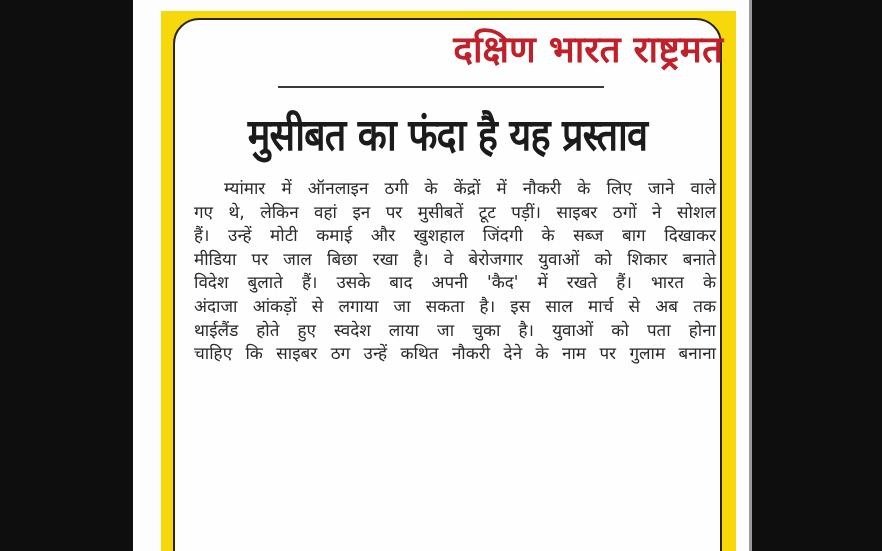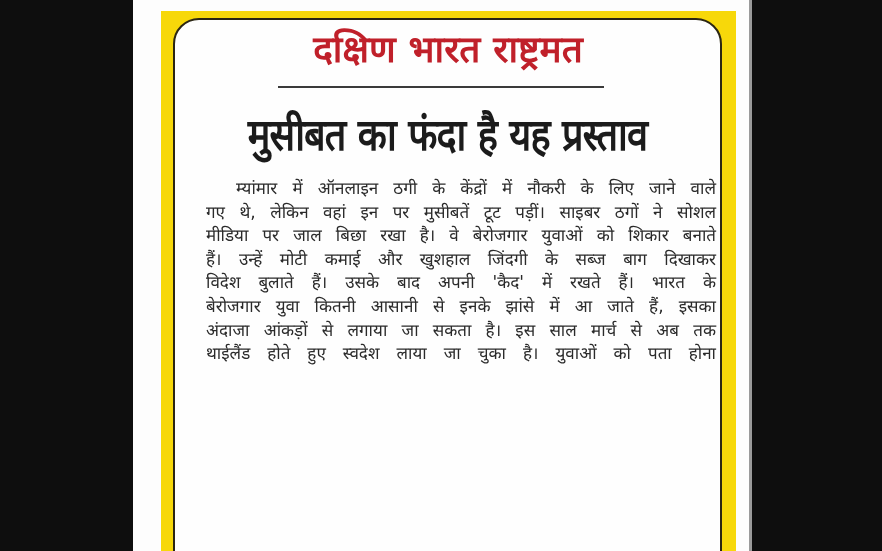--- a/index.html
+++ b/index.html
@@ -23,21 +23,21 @@
     }
     .inner-box {
       position:absolute; left:173px; top:18px; width:549px; height:560px;
       background:#fefefe;
       border:2px solid #2b2613;
       border-radius:26px 26px 0 0;
       box-sizing:border-box;
     }
     .masthead {
       position:absolute; left:173px; top:28px; width:550px;
-      text-align:center;
+      text-align:right;
       color:#c0202a;
       font-family:"DejaVu Sans", sans-serif;
       font-weight:bold;
       font-size:37px;
       line-height:44px;
       letter-spacing:0px;
     }
     .masthead-rule {
       position:absolute; left:278px; top:86px; width:326px; height:2px;
       background:#3a3a3a;
@@ -57,39 +57,39 @@
     .body-text {
       position:absolute; left:194px; top:177px; width:522px;
       color:#2a2a2a;
       font-family:"DejaVu Sans", sans-serif;
       font-size:17px;
       line-height:23.6px;
     }
     .line {
       display:block; white-space:nowrap;
       text-align:justify; text-align-last:justify;
-      height:23.6px; overflow:visible;margin-left:12px;
+      height:23.6px; overflow:visible;
     }
     .line.first { padding-left:30px; }
   </style>
 </head>
 <body>
 
 <div class="page"></div>
 <div class="page-edge"></div>
 <div class="yellow-frame"></div>
 <div class="inner-box"></div>
 
 <div class="masthead">दक्षिण भारत राष्ट्रमत</div>
 <div class="masthead-rule"></div>
 
 <div class="headline">मुसीबत का फंदा है यह प्रस्ताव</div>
 
 <div class="body-text">
   <span class="line first">म्यांमार में ऑनलाइन ठगी के केंद्रों में नौकरी के लिए जाने वाले</span>
   <span class="line">गए थे, लेकिन वहां इन पर मुसीबतें टूट पड़ीं। साइबर ठगों ने सोशल</span>
+  <span class="line">हैं। उन्हें मोटी कमाई और खुशहाल जिंदगी के सब्ज बाग दिखाकर</span>
   <span class="line">मीडिया पर जाल बिछा रखा है। वे बेरोजगार युवाओं को शिकार बनाते</span>
-  <span class="line">हैं। उन्हें मोटी कमाई और खुशहाल जिंदगी के सब्ज बाग दिखाकर</span>
   <span class="line">विदेश बुलाते हैं। उसके बाद अपनी 'कैद' में रखते हैं। भारत के</span>
-  <span class="line">बेरोजगार युवा कितनी आसानी से इनके झांसे में आ जाते हैं, इसका</span>
   <span class="line">अंदाजा आंकड़ों से लगाया जा सकता है। इस साल मार्च से अब तक</span>
   <span class="line">थाईलैंड होते हुए स्वदेश लाया जा चुका है। युवाओं को पता होना</span>
+  <span class="line">चाहिए कि साइबर ठग उन्हें कथित नौकरी देने के नाम पर गुलाम बनाना</span>
 </div>
 
 </body></html>

